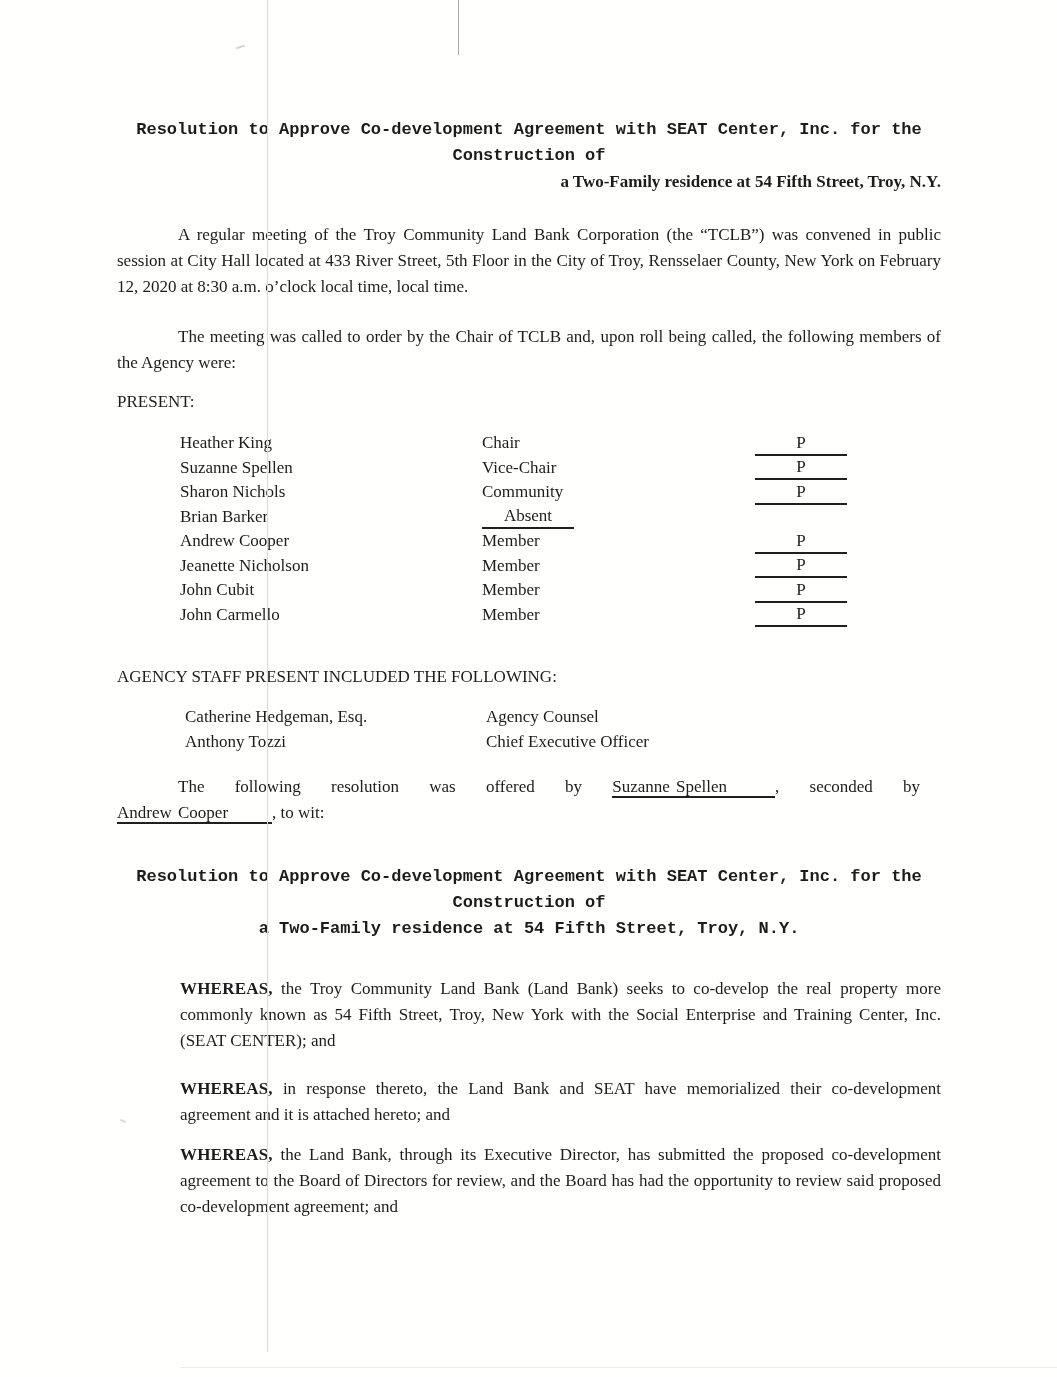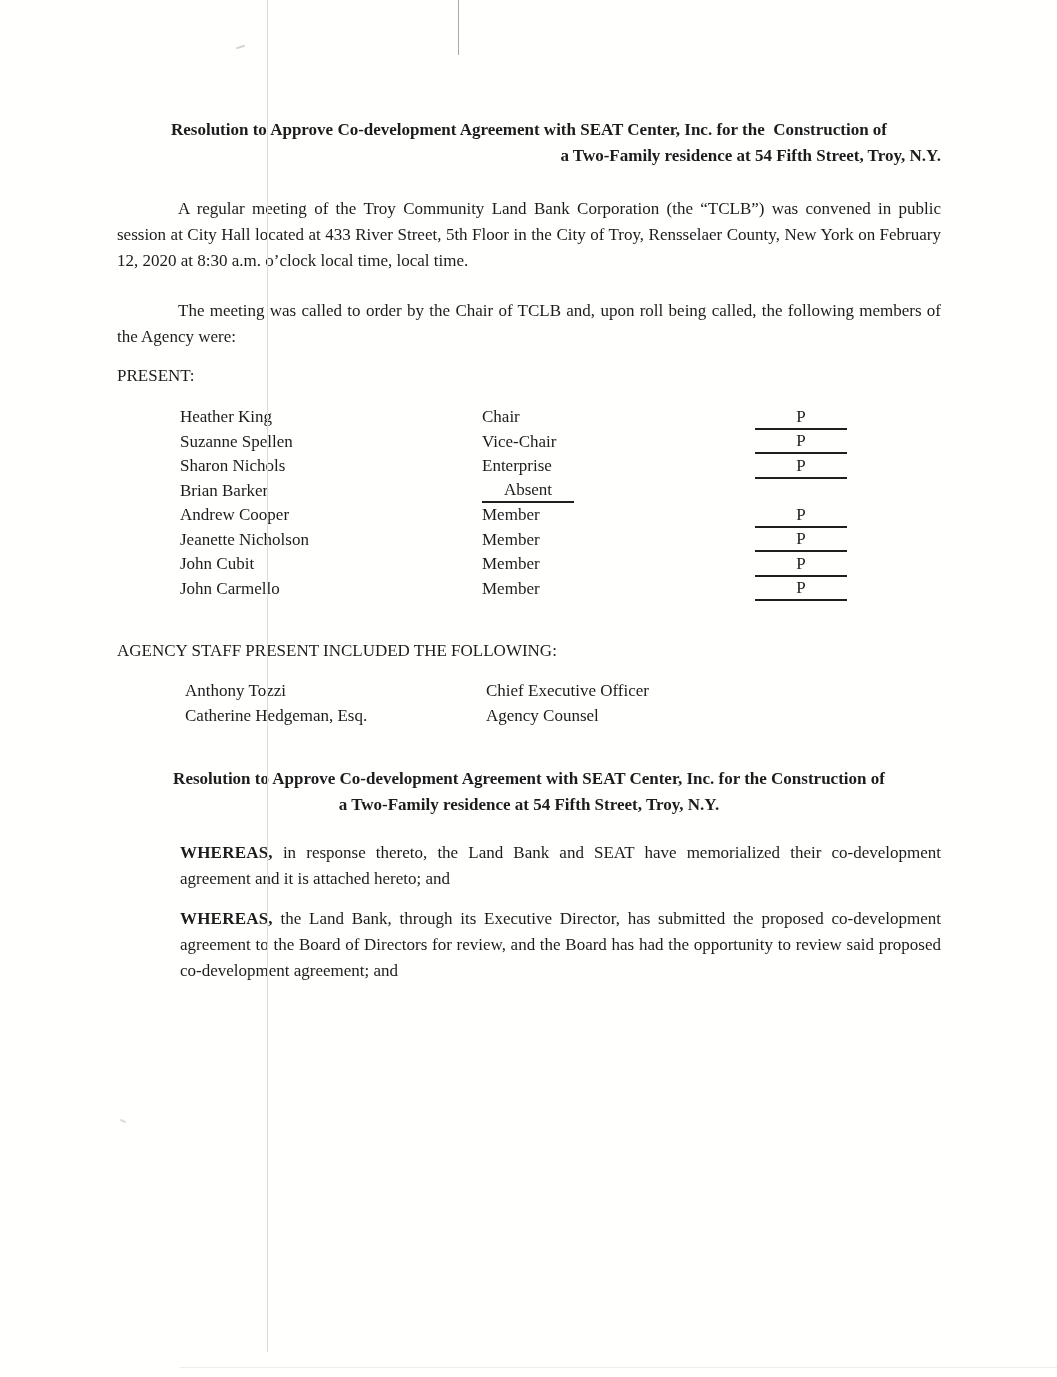--- a/index.html
+++ b/index.html
@@ -18,21 +18,21 @@
   
   .artifact { position:absolute; pointer-events:none; }
   .fold-line { left:267px; top:0; width:1px; height:1352px; background:#dcdcd7; }
   .edge-line { left:458px; top:0; width:1px; height:55px; background:#a9a9a6; }
   .bottom-line { left:180px; top:1367px; width:877px; height:1px; background:#ededea; }
   .speck-1 { left:236px; top:46px; width:9px; height:2px; background:#d2d2cf; transform:rotate(-18deg); }
   .speck-2 { left:120px; top:1120px; width:6px; height:2px; background:#dddddc; transform:rotate(25deg); }
 
   .doc-title { font-weight:bold; }
   .doc-title .line { white-space:pre-wrap; }
-  .t-center { text-align:center; }
+  .t-center { text-align:center;font-family:Liberation Mono, monospace; }
   .t-right  { text-align:right; }
 
   p { margin:0; }
   .para { text-align:justify; text-indent:61px; }
   .p-meeting { margin-top:27px; }
   .p-rollcall { margin-top:24px; }
 
   .present-label { margin-top:13px; }
 
   .roster { margin-top:16px; }
@@ -90,21 +90,21 @@
         <span class="r-title">Chair</span>
         <span class="r-att">P</span>
       </div>
       <div class="roster-row">
         <span class="r-name">Suzanne Spellen</span>
         <span class="r-title">Vice-Chair</span>
         <span class="r-att">P</span>
       </div>
       <div class="roster-row">
         <span class="r-name">Sharon Nichols</span>
-        <span class="r-title">Enterprise</span>
+        <span class="r-title">Community</span>
         <span class="r-att">P</span>
       </div>
       <div class="roster-row">
         <span class="r-name">Brian Barker</span>
         <span class="r-att">Absent</span>
       </div>
       <div class="roster-row">
         <span class="r-name">Andrew Cooper</span>
         <span class="r-title">Member</span>
         <span class="r-att">P</span>
@@ -123,34 +123,38 @@
         <span class="r-name">John Carmello</span>
         <span class="r-title">Member</span>
         <span class="r-att">P</span>
       </div>
     </div>
 
     <div class="staff-head">AGENCY STAFF PRESENT INCLUDED THE FOLLOWING:</div>
 
     <div class="staff">
       <div class="staff-row">
+        <span class="s-name">Catherine Hedgeman, Esq.</span>
+        <span class="s-title">Agency Counsel</span>
+      </div>
+      <div class="staff-row">
         <span class="s-name">Anthony Tozzi</span>
         <span class="s-title">Chief Executive Officer</span>
       </div>
-      <div class="staff-row">
-        <span class="s-name">Catherine Hedgeman, Esq.</span>
-        <span class="s-title">Agency Counsel</span>
-      </div>
     </div>
 
+    <p class="motion"><span class="m-line1"><span>The following resolution was offered by</span>
+      <span class="ul-blank">Suzanne Spellen</span><span>, seconded by</span></span><br>
+      <span class="ul-blank ul-short">Andrew Cooper</span><span>, to wit:</span></p>
 
     <div class="doc-title res-title">
       <div class="line t-center">Resolution to Approve Co-development Agreement with SEAT Center, Inc. for the Construction of</div>
       <div class="line t-center">a Two-Family residence at 54 Fifth Street, Troy, N.Y.</div>
     </div>
 
+    <p class="whereas w-1"><b>WHEREAS,</b><span> the Troy Community Land Bank (Land Bank) seeks to co-develop the real property more commonly known as 54 Fifth Street, Troy, New York with the Social Enterprise and Training Center, Inc. (SEAT CENTER); and</span></p>
 
     <p class="whereas w-2"><b>WHEREAS,</b><span> in response thereto, the Land Bank and SEAT have memorialized their co-development agreement and it is attached hereto; and</span></p>
 
     <p class="whereas w-3"><b>WHEREAS,</b><span> the Land Bank, through its Executive Director, has submitted the proposed co-development agreement to the Board of Directors for review, and the Board has had the opportunity to review said proposed co-development agreement; and</span></p>
 
   </div>
 </div>
 
 </body></html>

